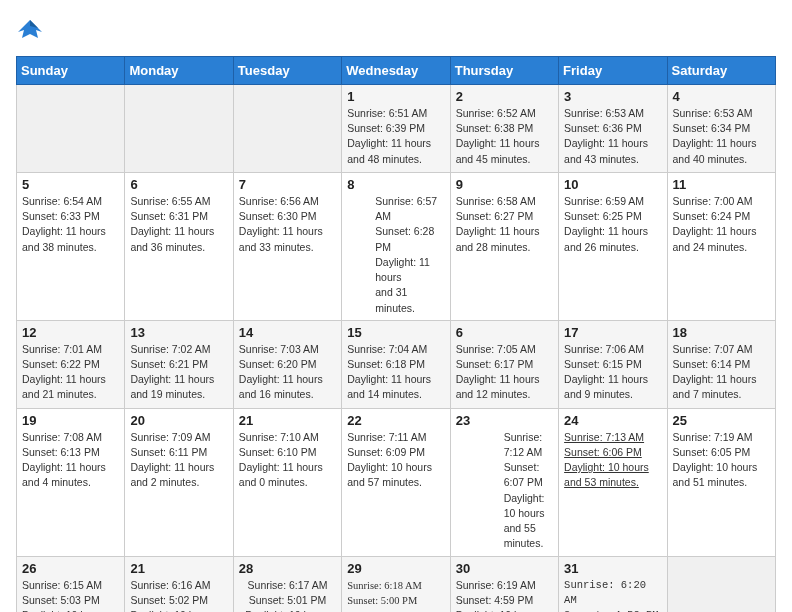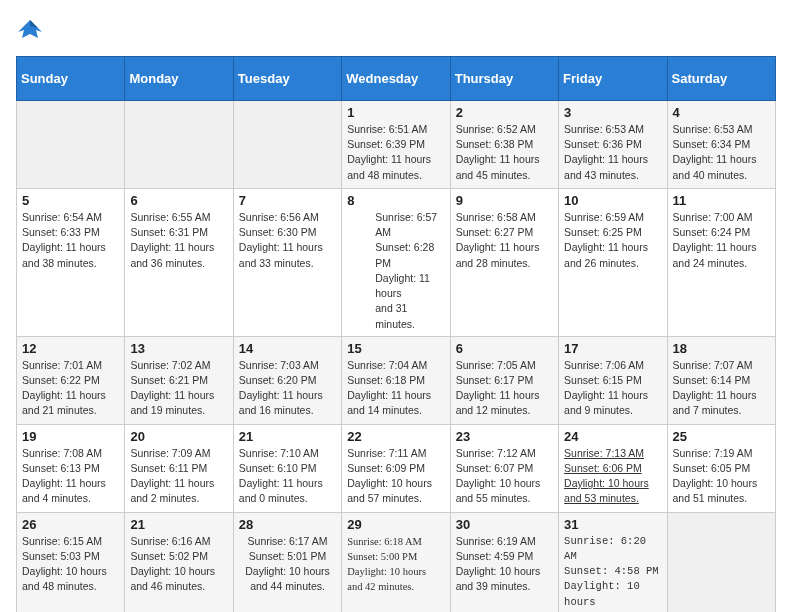--- a/index.html
+++ b/index.html
@@ -48,21 +48,21 @@
     }
     table {
       width: 100%;
       border-collapse: collapse;
       table-layout: fixed;
     }
     thead th {
       background-color: #2a7fd4;
       color: #fff;
       font-size: 13px;
-      padding: 14px 4px;
+      padding: 6px 4px;
       text-align: left;
       border: 1px solid #1e60a8;
     }
     tbody td {
       border: 1px solid #ccc;
       vertical-align: top;
       padding: 4px 5px;
       font-size: 10.5px;
       color: #333;
       height: 88px;
@@ -277,21 +277,21 @@
         </td>
         <td>
           <span class="day-num">22</span>
           <div class="cell-content" style="white-space: pre-line;">Sunrise: 7:11 AM
 Sunset: 6:09 PM
 Daylight: 10 hours
 and 57 minutes.</div>
         </td>
         <td>
           <span class="day-num">23</span>
-          <div class="cell-content" style="white-space: pre-line;">Sunrise: 7:12 AM
+          <div class="cell-content" style="white-space: pre-line; margin-left: 48px;">Sunrise: 7:12 AM
 Sunset: 6:07 PM
 Daylight: 10 hours
 and 55 minutes.</div>
         </td>
         <td>
           <span class="day-num">24</span>
           <div class="cell-content" style="white-space: pre-line; text-decoration: underline;">Sunrise: 7:13 AM
 Sunset: 6:06 PM
 Daylight: 10 hours
 and 53 minutes.</div>

